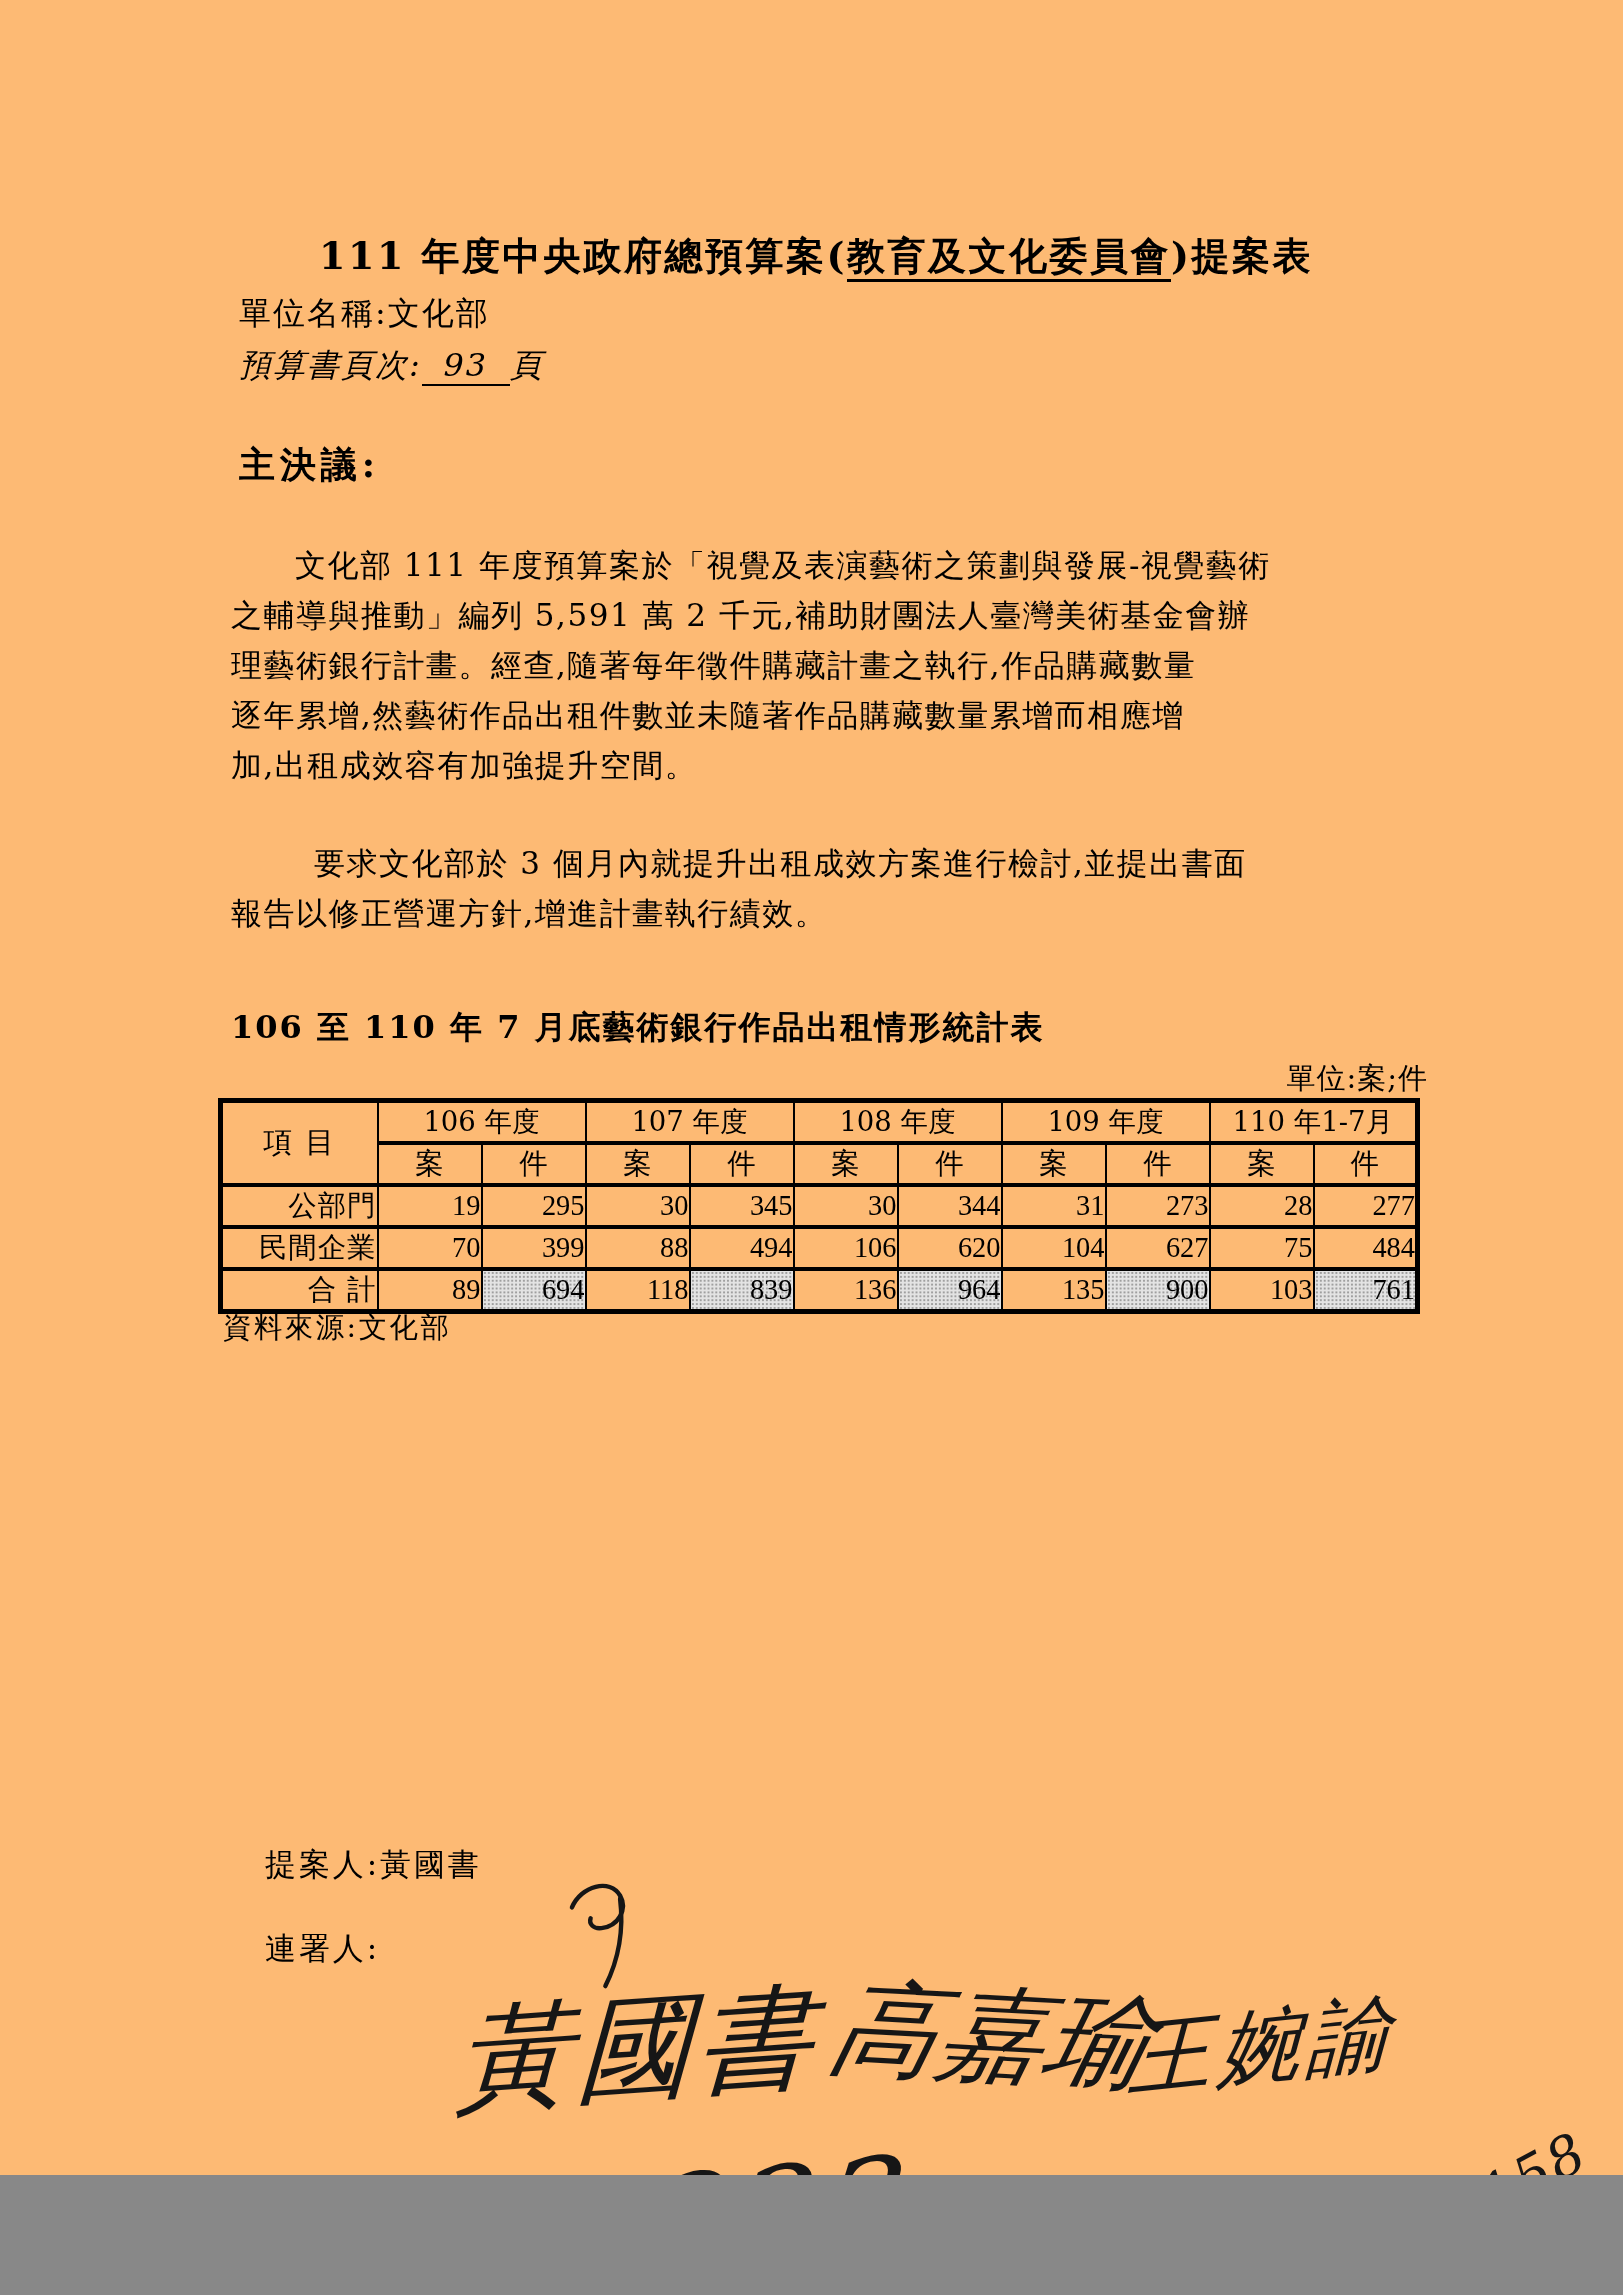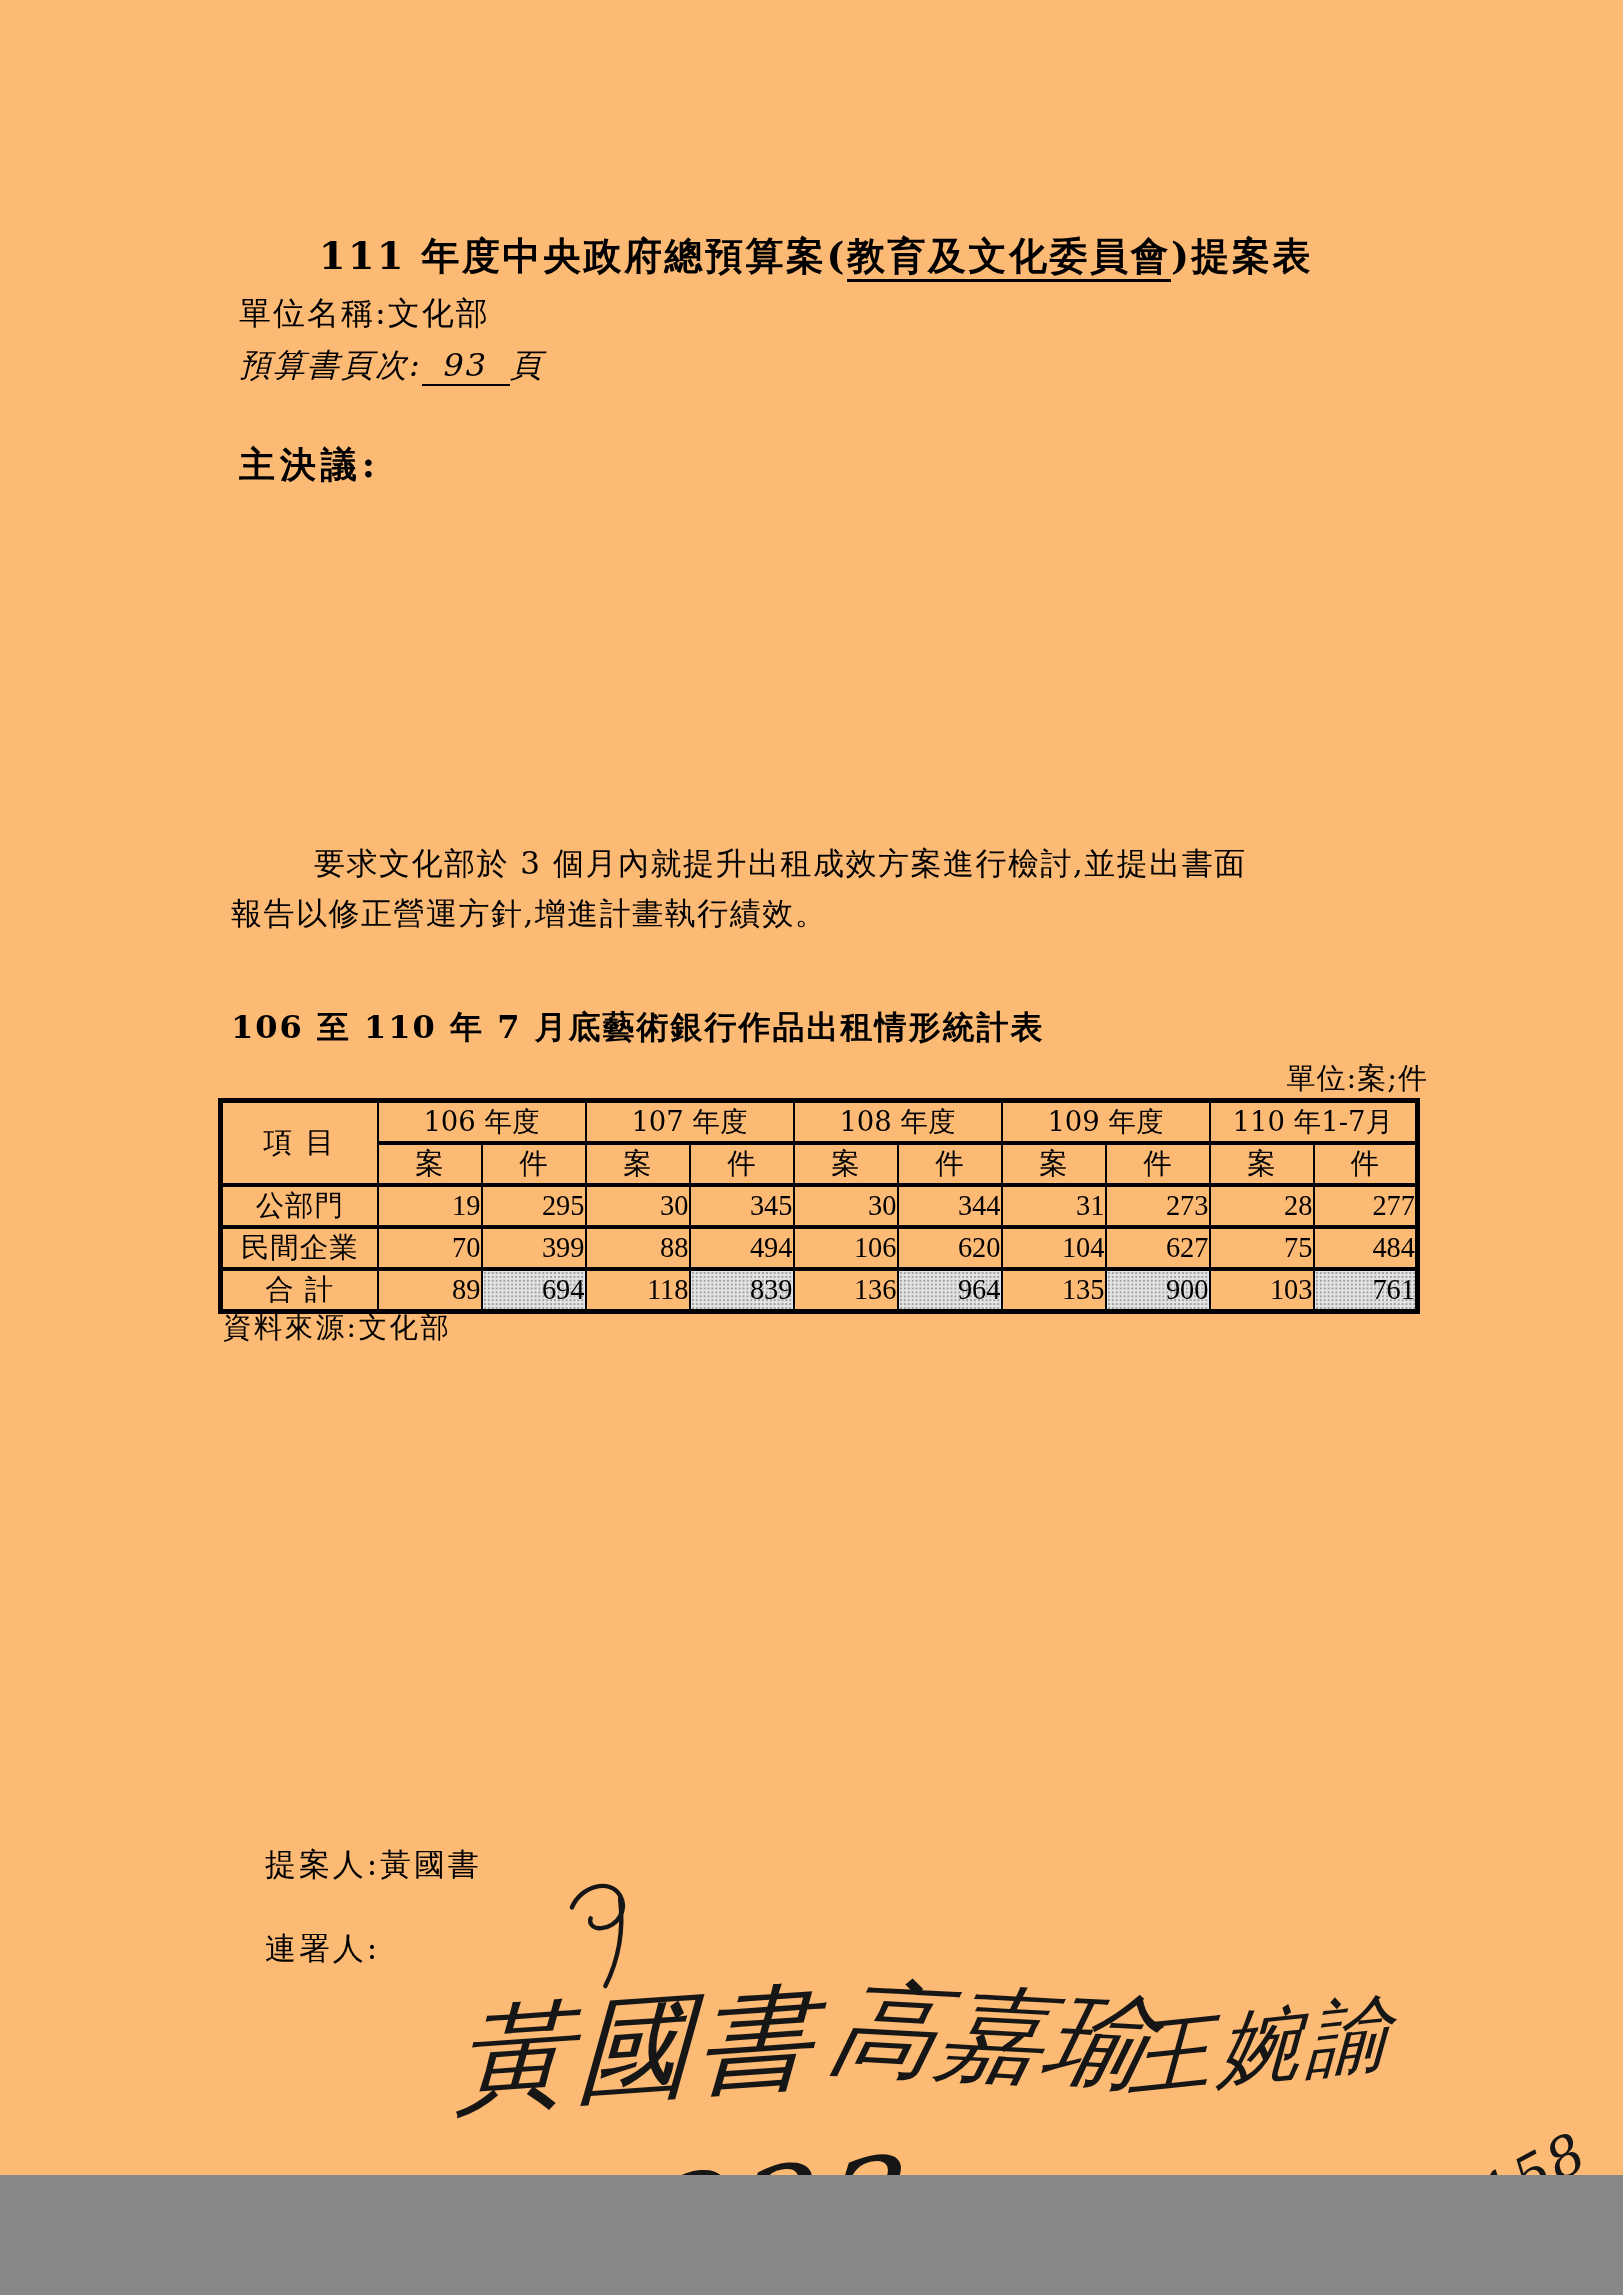--- a/index.html
+++ b/index.html
@@ -31,21 +31,21 @@
     table-layout:fixed; border:5.9px solid #000; font-size:28.4px;
   }
   table.stats col.c0{width:157px;}
   table.stats col.cn{width:104px;}
   table.stats th, table.stats td{border:2px solid #000; font-weight:400; padding:0;}
   tr.r-years th{height:38px; border-bottom:4.4px solid #000; text-align:center; font-size:27.5px;}
   tr.r-years th.rowhead{border-bottom:2px solid #000; font-size:29px; letter-spacing:2px;}
   tr.r-sub th{height:38px; text-align:center; font-size:28.4px;}
   tbody tr{border-top:4.4px solid #000;}
   tbody tr td{height:36px;}
-  td.rlabel{text-align:center; padding-left:6.9px; letter-spacing:1px;margin-top:16px;}
+  td.rlabel{text-align:right; padding-left:6.9px; letter-spacing:1px;margin-top:16px;}
   td.num{text-align:right; padding-right:11.8px; font-family:Liberation Serif, serif;}
   td.shaded{
     background-color:#e3e3e3;
     background-image:radial-gradient(#9f9f9f 0.8px, rgba(0,0,0,0) 0.8px);
     background-size:3.9px 3.9px;
   }
   .source-note{left:223px; top:1309px; font-size:28.4px; letter-spacing:2.5px;text-align:center;}
   .sig-label{left:265px; font-size:31px; letter-spacing:2.9px;}
   .proposer{top:1832px;margin-top:12px;}
   .cosigner{top:1928px;}
@@ -64,20 +64,27 @@
 <div class="page">
 
   <div class="abs title"><span>111 年度中央政府總預算案(</span><span class="u">教育及文化委員會</span><span>)提案表</span></div>
 
   <div class="abs meta-line unit-name">單位名稱:文化部</div>
 
   <div class="abs meta-line budget-page"><span>預算書頁次:</span><span class="pg">93</span><span>頁</span></div>
 
   <div class="abs heading">主決議:</div>
 
+  <div class="para p1">
+    <div class="ind1">文化部 111 年度預算案於「視覺及表演藝術之策劃與發展-視覺藝術</div>
+    <div>之輔導與推動」編列 5,591 萬 2 千元,補助財團法人臺灣美術基金會辦</div>
+    <div>理藝術銀行計畫。經查,隨著每年徵件購藏計畫之執行,作品購藏數量</div>
+    <div>逐年累增,然藝術作品出租件數並未隨著作品購藏數量累增而相應增</div>
+    <div>加,出租成效容有加強提升空間。</div>
+  </div>
 
   <div class="para p2">
     <div class="ind2">要求文化部於 3 個月內就提升出租成效方案進行檢討,並提出書面</div>
     <div>報告以修正營運方針,增進計畫執行績效。</div>
   </div>
 
   <div class="abs table-title">106 至 110 年 7 月底藝術銀行作品出租情形統計表</div>
   <div class="abs unit-note">單位:案;件</div>
 
   <table class="stats">

